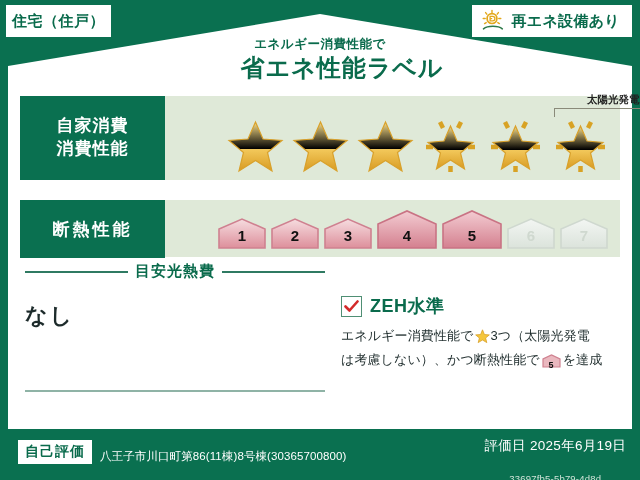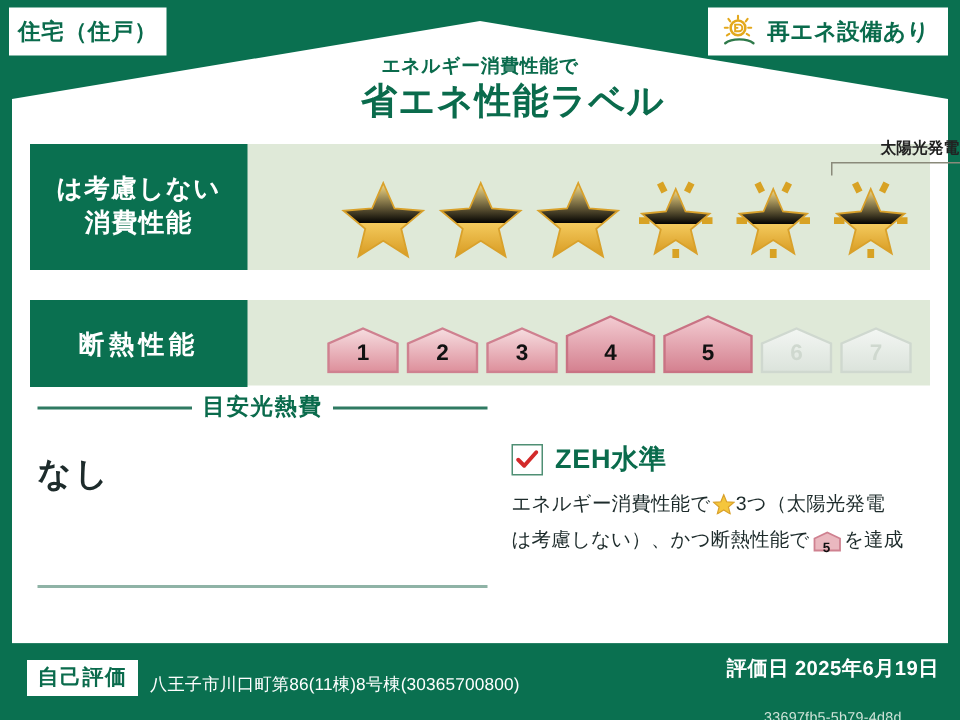--- a/index.html
+++ b/index.html
@@ -104,21 +104,21 @@
   }
 
   
   .footer-left{position:absolute;left:18px;top:440px;display:flex;align-items:flex-end;gap:8px;}
   .self-chip{
     background:#ffffff;color:#0a6b4c;font-size:14px;font-weight:bold;
     padding:3px 7px;letter-spacing:1px;
   }
   .addr{color:#ffffff;font-size:11.5px;letter-spacing:.1px;}
   .footer-right{position:absolute;right:14px;top:437px;text-align:center;}
-  .eval-date{color:#ffffff;font-size:13.5px;font-weight:bold;letter-spacing:.3px;}
+  .eval-date{color:#ffffff;font-size:13.5px;font-weight:normal;letter-spacing:.3px;}
   .eval-id{color:#cfe3d8;font-size:9.5px;margin-top:18px;letter-spacing:.2px;}
 </style>
 </head>
 <body>
 
 <div id="label-root">
 
   <div class="house-panel"></div>
 
   <div class="cat-chip">
@@ -146,21 +146,21 @@
     <span class="txt">再エネ設備あり</span>
   </div>
 
   <div class="title-wrap">
     <div class="title-sub">エネルギー消費性能で</div>
     <div class="title-main">省エネ性能ラベル</div>
   </div>
 
   <div class="row-energy">
     <div class="row-head">
-      <span>は考慮しない</span>
+      <span>自家消費</span>
       <span>消費性能</span>
     </div>
     <div class="stars-area">
 
       <div class="solar-note">
         <div class="cap">太陽光発電(自家消費)分</div>
       </div>
       <div class="solar-bracket"></div>
 
       <div class="star-row">

